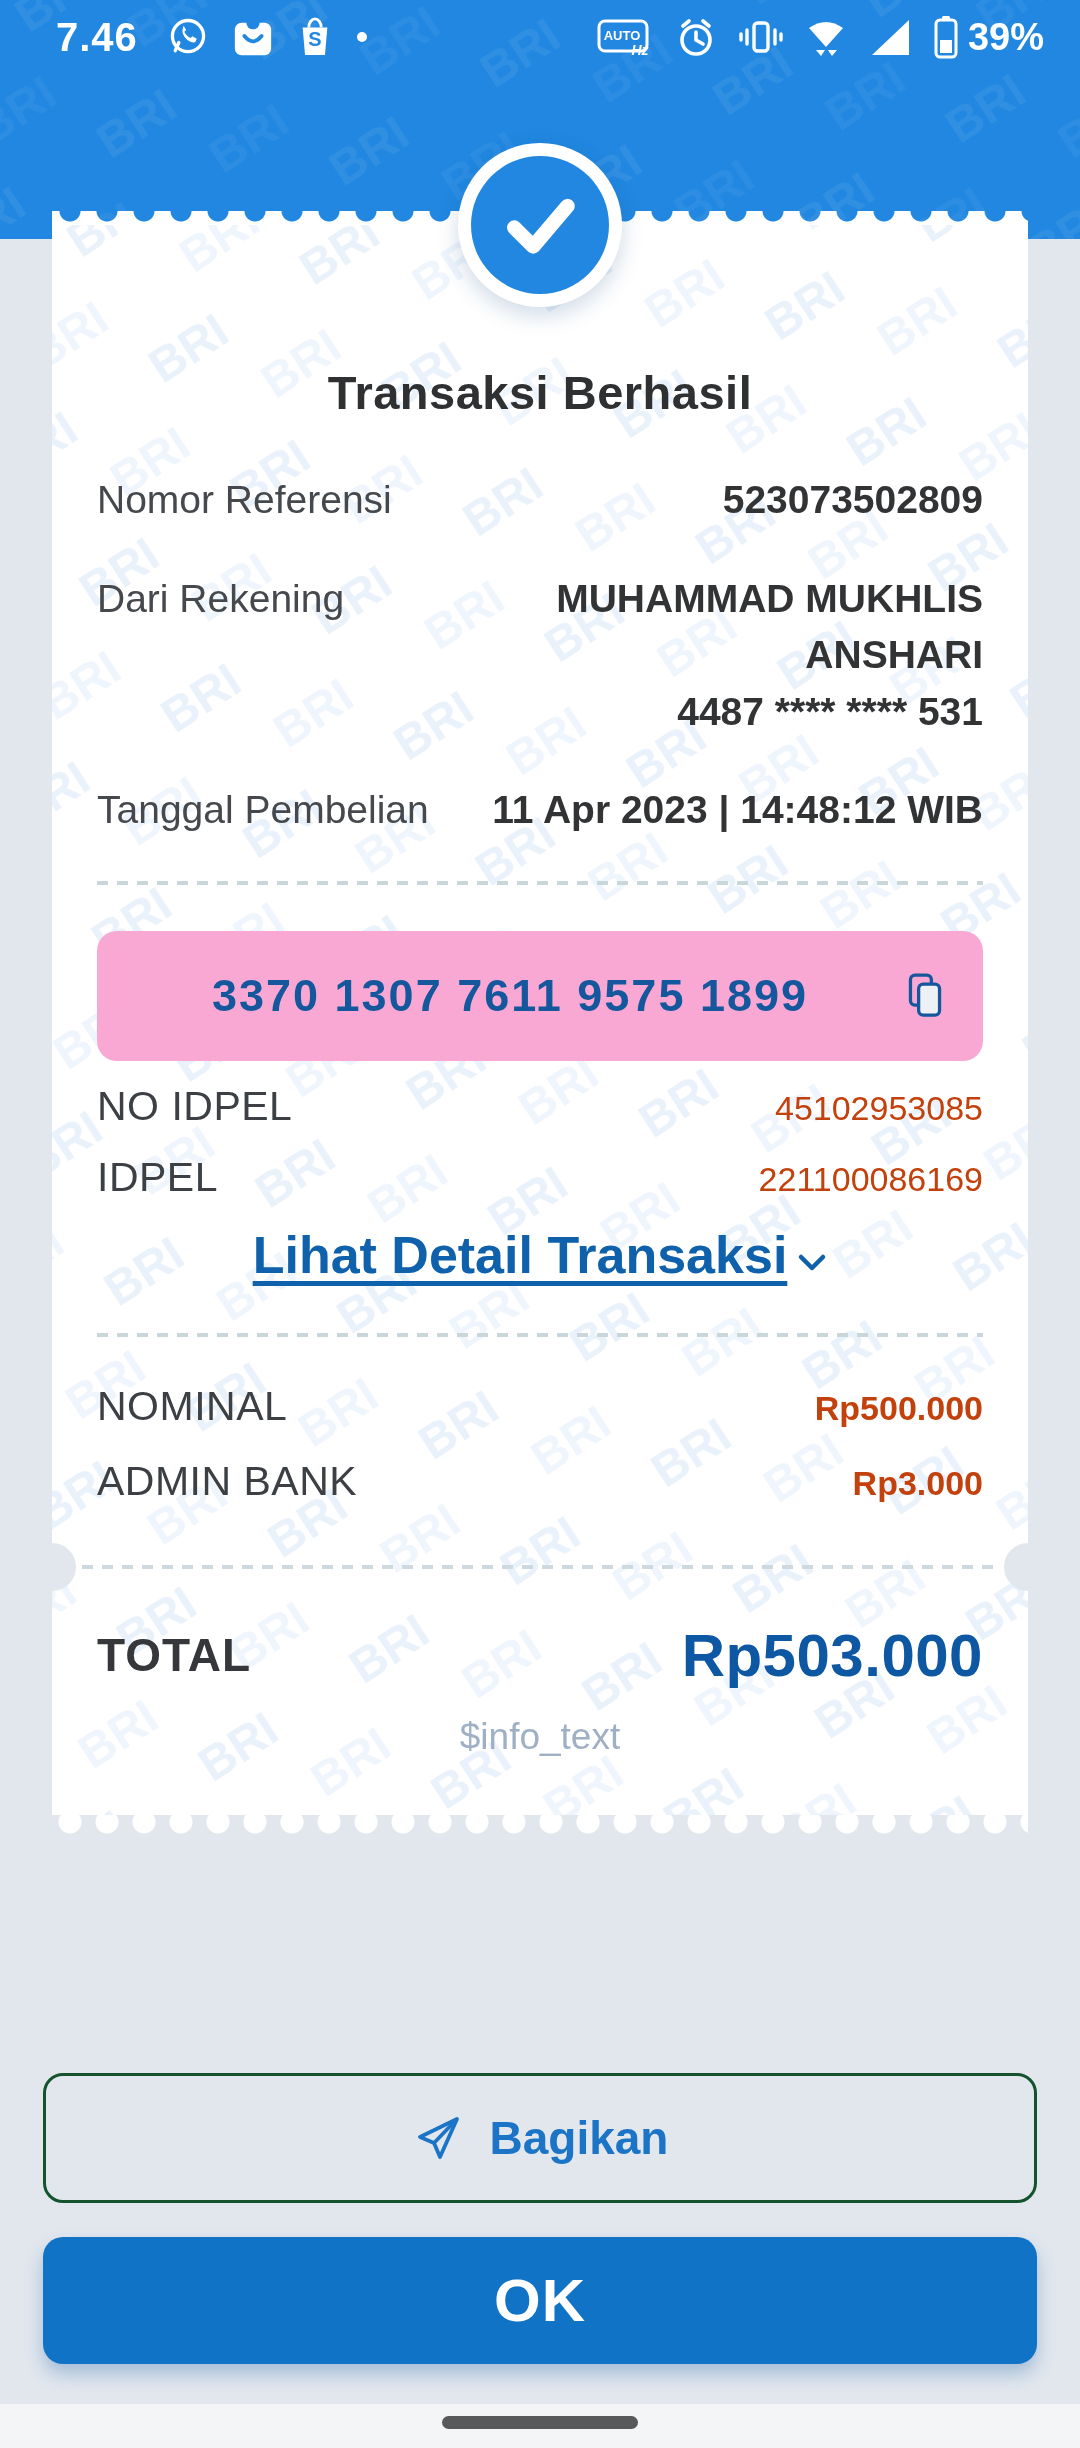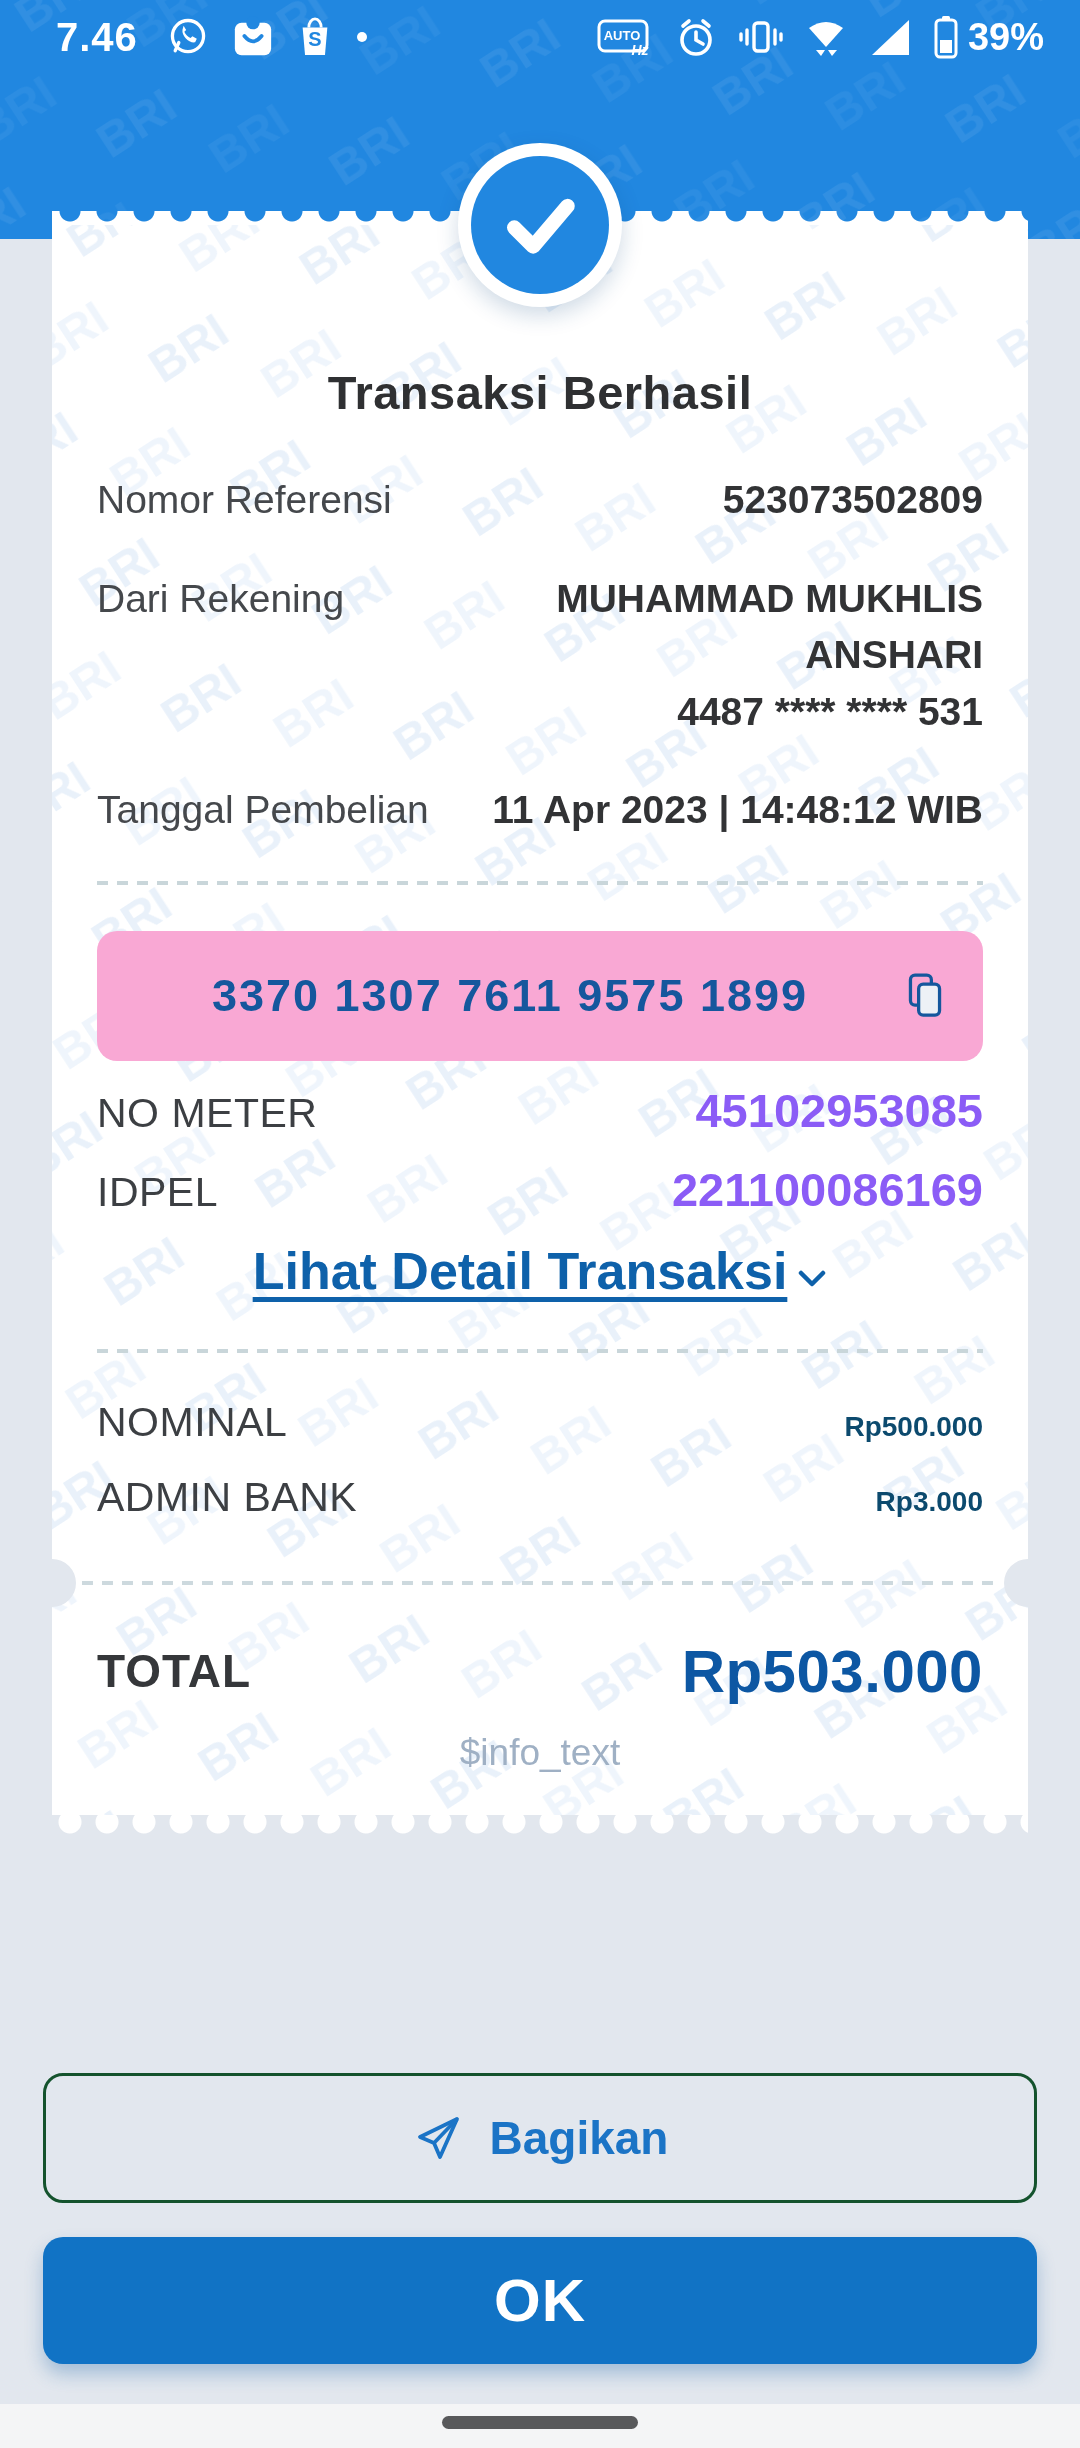--- a/index.html
+++ b/index.html
@@ -43,30 +43,30 @@
   .kv .v{font-size:39px;font-weight:bold;color:#323335;text-align:right;line-height:1.45;max-width:560px;}
   .dash{height:4px;margin-top:6px;
     background-image:repeating-linear-gradient(90deg,#c9d6da 0 11px,rgba(0,0,0,0) 11px 20px);}
   .token-box{margin-top:46px;height:130px;background:#f9a8d4;border-radius:20px;position:relative;
     display:flex;align-items:center;justify-content:center;}
   .token-text{font-size:45px;font-weight:bold;color:#15579d;letter-spacing:2px;margin-right:60px;}
   .copy-btn{position:absolute;right:38px;top:50%;transform:translateY(-50%);display:flex;}
   .kv2-rows{margin-top:22px;}
   .kv2{display:flex;justify-content:space-between;margin-bottom:24px;align-items:baseline;}
   .kv2 .k{font-size:41px;color:#3c3f43;letter-spacing:.5px;}
-  .kv2 .v{font-size:47px;font-weight:bold;color:#8b5cf6;}
+  .kv2 .v{font-size:34px;font-weight:normal;color:#c2410c;}
   .detail-link{margin-top:20px;text-align:center;font-size:52px;font-weight:bold;color:#0e61aa;}
   .detail-link .lbl{text-decoration:underline;text-underline-offset:8px;}
   .detail-link svg{margin-left:10px;}
   .dash2{height:4px;margin-top:48px;
     background-image:repeating-linear-gradient(90deg,#c9d6da 0 11px,rgba(0,0,0,0) 11px 20px);}
   .kv3-rows{margin-top:46px;}
   .kv3{display:flex;justify-content:space-between;margin-bottom:28px;align-items:baseline;}
   .kv3 .k{font-size:41px;color:#3c3f43;letter-spacing:.5px;}
-  .kv3 .v{font-size:28px;font-weight:bold;color:#0c4a6e;}
+  .kv3 .v{font-size:34px;font-weight:bold;color:#c2410c;}
   
   .ticket-divider{position:relative;height:4px;margin:60px -45px 0 -45px;}
   .ticket-divider .dline{position:absolute;left:30px;right:30px;top:0;height:4px;
     background-image:repeating-linear-gradient(90deg,#cdd9de 0 11px,rgba(0,0,0,0) 11px 20px);}
   .ticket-divider::before,.ticket-divider::after{content:"";position:absolute;width:48px;height:48px;
     border-radius:50%;background:#e2e7ee;top:-22px;}
   .ticket-divider::before{left:-24px;}
   .ticket-divider::after{right:-24px;}
   .total-row{display:flex;justify-content:space-between;align-items:center;margin-top:52px;}
   .total-label{font-size:46px;font-weight:bold;color:#35373a;letter-spacing:1px;}
@@ -220,21 +220,21 @@
           <span class="copy-btn">
             <svg width="40" height="50" viewBox="0 0 44 54">
                 <rect x="6" y="4" width="23" height="33" rx="5" fill="none" stroke="#15579d" stroke-width="3.6"></rect>
                 <rect x="15" y="14" width="23" height="34" rx="5" fill="#edf1f6" stroke="#15579d" stroke-width="3.6"></rect>
               </svg>
           </span>
         </div>
 
         <div class="kv2-rows">
           <div class="kv2">
-            <div class="k">NO METER</div>
+            <div class="k">NO IDPEL</div>
             <div class="v">45102953085</div>
           </div>
           <div class="kv2">
             <div class="k">IDPEL</div>
             <div class="v">221100086169</div>
           </div>
         </div>
 
         <div class="detail-link">
           <span class="lbl">Lihat Detail Transaksi</span><svg width="30" height="20" viewBox="0 0 30 20">

